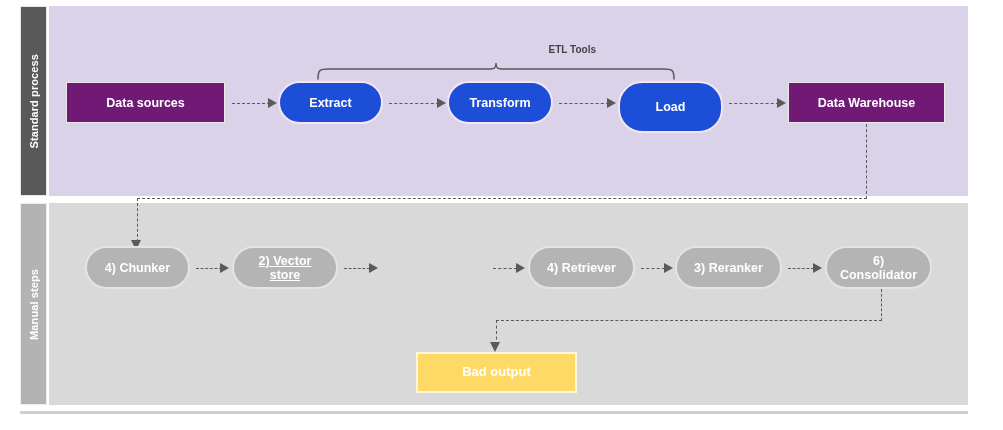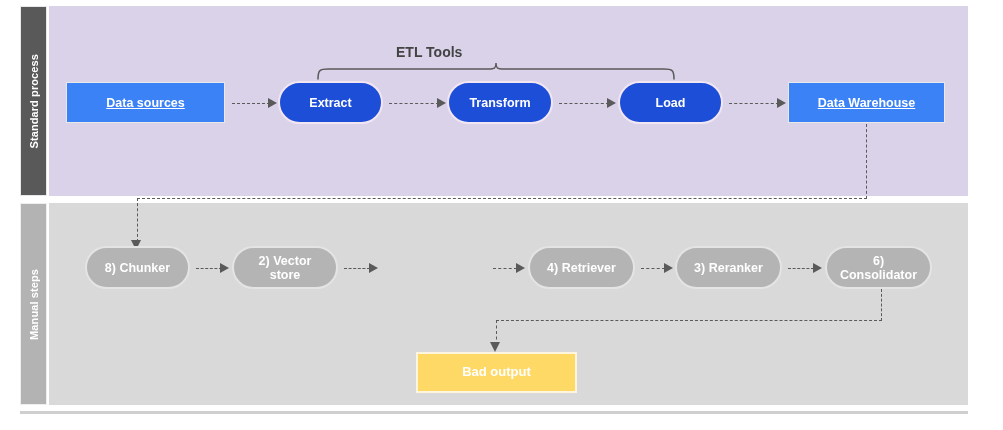--- a/index.html
+++ b/index.html
@@ -43,21 +43,21 @@
     position:absolute;
     display:flex;align-items:center;justify-content:center;
     text-align:center;
     color:#ffffff;
     font-weight:bold;
     font-size:12.5px;
     line-height:1.12;
     box-sizing:border-box;
     z-index:6;
   }
-  .node.rect{background:#3b82f6;border:1px solid #e9e9e9;text-decoration:underline;}
+  .node.rect{background:#701a75;border:1px solid #e9e9e9;}
   .node.pill{background:#1d4ed8;border:2px solid #f3e6f3;border-radius:24px;}
   .node.pill-gray{background:#b4b4b4;border:2px solid #e4e4e4;border-radius:24px;}
   .node.warn{background:#ffd966;border:2px solid #fdf5de;color:#ffffff;}
 
   
   .edge{position:absolute;z-index:4;}
   .h-dash{
     height:0;
     border-top:1.6px dashed #5a5a5a;
   }
@@ -80,22 +80,22 @@
     border-right:5.5px solid transparent;
     border-top:10px solid #5a5a5a;
     z-index:5;
   }
 
   
   #etl-bracket{position:absolute;left:316px;top:62px;width:360px;height:18px;z-index:5;}
   #etl-bracket svg{display:block;}
   #etl-label{
     position:absolute;left:396px;top:44px;width:200px;
-    text-align:left;
-    font-size:14px;font-weight:bold;color:#434343;
+    text-align:right;
+    font-size:10px;font-weight:bold;color:#434343;
     z-index:5;
   }
 </style>
 </head>
 <body>
 
 <div id="canvas">
 
   <div class="lane-band" id="lane-top-body"></div>
   <div class="lane-label" id="lane-top-label">
@@ -121,21 +121,21 @@
   </div>
 
   <div class="node pill" style="left:278px;top:81px;width:105px;height:43px;">
     <span>Extract</span>
   </div>
 
   <div class="node pill" style="left:447px;top:81px;width:106px;height:43px;">
     <span>Transform</span>
   </div>
 
-  <div class="node pill" style="left:618px;top:81px;width:105px;height:43px;">
+  <div class="node pill" style="left:618px;top:81px;width:105px;height:52px;">
     <span>Load</span>
   </div>
 
   <div class="node rect" style="left:788px;top:82px;width:157px;height:41px;">
     <span>Data Warehouse</span>
   </div>
 
   <div class="edge h-dash" style="left:232px;top:103px;width:38px;"></div>
   <div class="arrow-r" style="left:268px;top:98px;"></div>
 
@@ -147,25 +147,25 @@
 
   <div class="edge h-dash" style="left:729px;top:103px;width:50px;"></div>
   <div class="arrow-r" style="left:777px;top:98px;"></div>
 
   <div class="edge v-dash" style="left:866px;top:124px;height:75px;"></div>
   <div class="edge h-dash" style="left:137px;top:198px;width:730px;"></div>
   <div class="edge v-dash" style="left:137px;top:198px;height:44px;"></div>
   <div class="arrow-d" style="left:131px;top:240px;"></div>
 
   <div class="node pill-gray" style="left:85px;top:246px;width:105px;height:43px;">
-    <span>8) Chunker</span>
+    <span>4) Chunker</span>
   </div>
 
   <div class="node pill-gray" style="left:232px;top:246px;width:106px;height:43px;">
-    <span style="display:block;">
+    <span style="display:block;text-decoration:underline;">
       <span style="display:block;">2) Vector</span>
       <span style="display:block;">store</span>
     </span>
   </div>
 
 
   <div class="node pill-gray" style="left:528px;top:246px;width:107px;height:43px;align-items:center;">
     <span>4) Retriever</span>
   </div>
 

